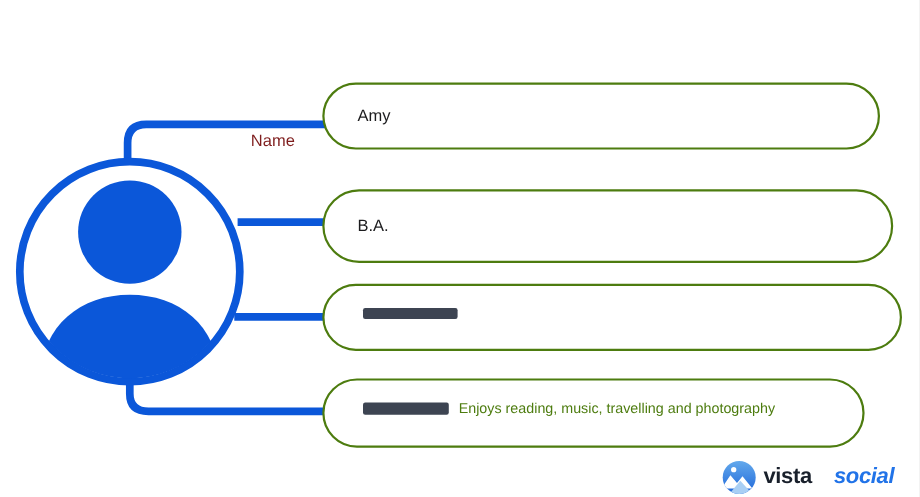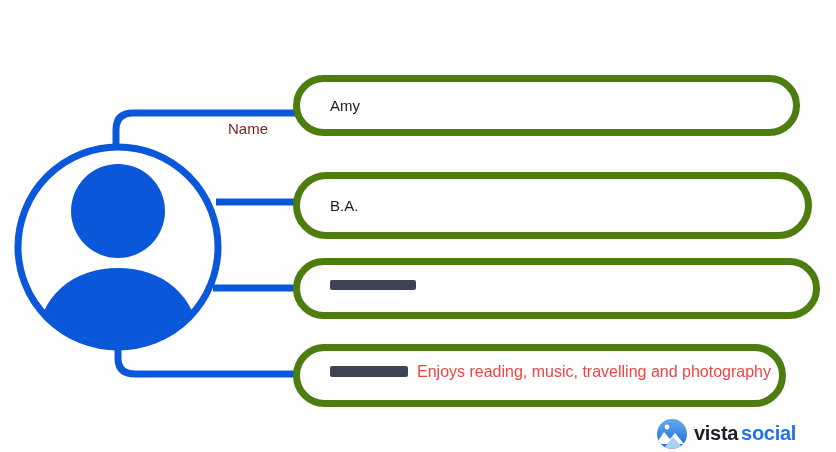--- a/index.html
+++ b/index.html
@@ -1,27 +1,27 @@
 <!DOCTYPE html>
 <html><head>
 <meta charset="utf-8">
 <style>
   html,body{margin:0;padding:0;background:#e8e8e8;font-family:"Liberation Sans",sans-serif;}
   .stage{position:relative;width:836px;height:452px;background:#ffffff;overflow:hidden;}
   .lines-svg{position:absolute;left:0;top:0;}
-  .pill{position:absolute;box-sizing:border-box;border:7px solid #4d7c0f;border-radius:34px;background:#ffffff;display:flex;align-items:center;}
+  .pill{position:absolute;box-sizing:border-box;border:2px solid #4d7c0f;border-radius:34px;background:#ffffff;display:flex;align-items:center;}
   .pill-text{color:#1C1C1E;font-size:15px;line-height:1;white-space:nowrap;}
   .pill .pad{padding-left:30px;}
   .branch-label{position:absolute;color:#7f1d1d;font-size:15px;line-height:1;white-space:nowrap;}
   .ph-bar{position:absolute;background:#3D4452;border-radius:2px;}
-  .pill4-text{position:absolute;color:#ef4444;font-size:16px;line-height:1;white-space:nowrap;}
-  .logo{position:absolute;display:flex;align-items:flex-start;gap:7px;cursor:pointer;}
+  .pill4-text{position:absolute;color:#4d7c0f;font-size:13px;line-height:1;white-space:nowrap;}
+  .logo{position:absolute;display:flex;align-items:flex-start;gap:24px;cursor:pointer;}
   .logo-word{font-size:20px;font-weight:bold;letter-spacing:-0.3px;line-height:1;}
   .logo-dark{color:#19202B;}
-  .logo-blue{color:#2173E8;}
+  .logo-blue{color:#2173E8;font-style:italic;}
 </style>
 </head>
 <body>
 
 <div class="stage">
 
   <svg class="lines-svg" width="836" height="452" viewBox="0 0 836 452">
     <defs>
       <clipPath id="avatarClip">
           <circle cx="118" cy="247" r="97"></circle>

